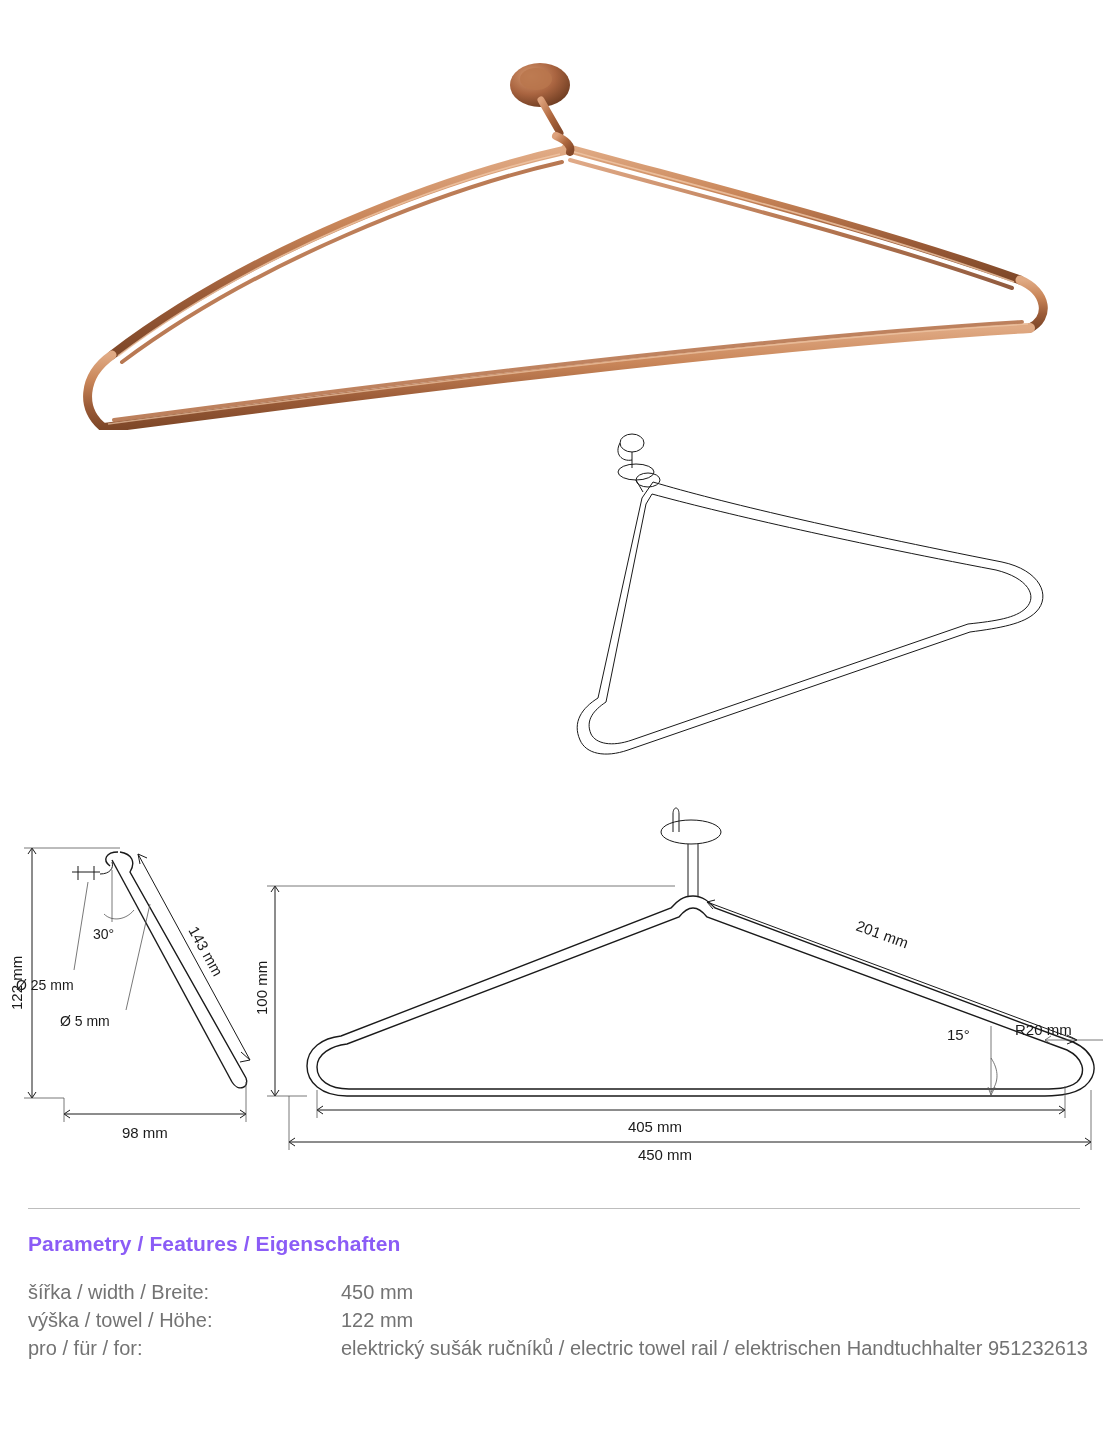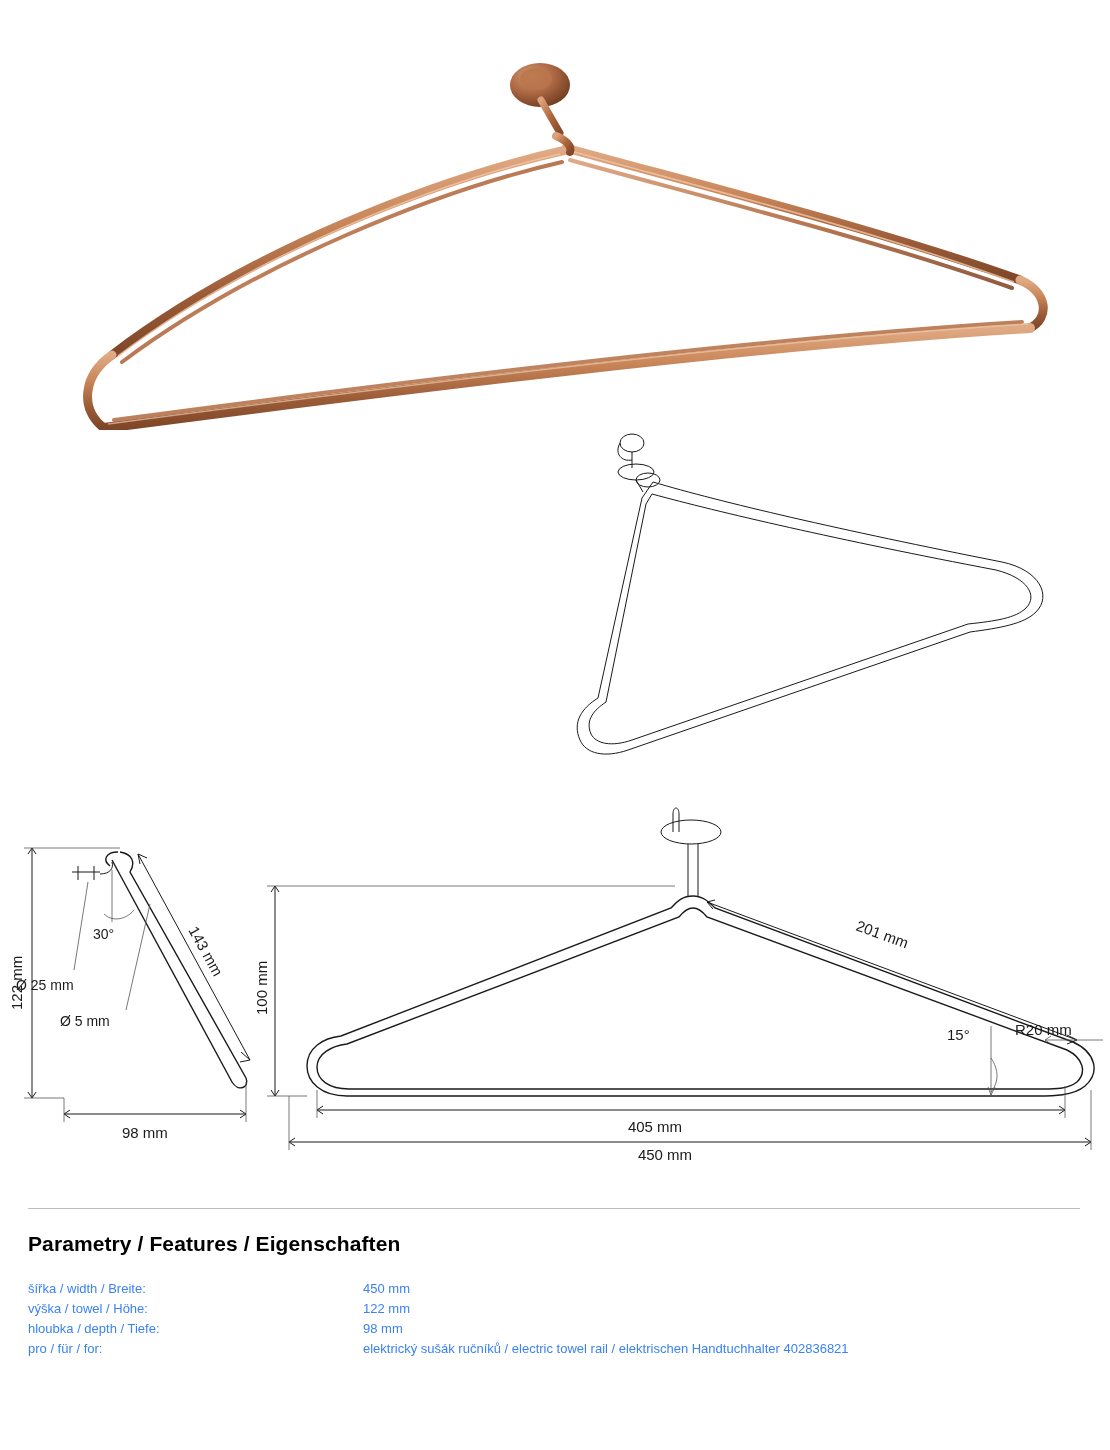--- a/index.html
+++ b/index.html
@@ -55,26 +55,26 @@
     position: absolute;
     left: 28px;
     top: 1232px;
     width: 1060px;
   }
   .specs-title {
     font-size: 21px;
     font-weight: bold;
     letter-spacing: .1px;
     margin-bottom: 22px;
-    color: #000000;
+    color: #8b5cf6;
   }
   table.spec-table {
     border-collapse: collapse;
-    font-size: 13px;
-    color: #3b82f6;
+    font-size: 20px;
+    color: #737373;
   }
   table.spec-table td {
     padding: 2.5px 0;
     vertical-align: top;
     white-space: nowrap;
   }
   td.spec-label { width: 335px; }
   td.spec-value { }
 
   text.dim {
@@ -321,24 +321,20 @@
       <tbody>
         <tr>
           <td class="spec-label">šířka / width / Breite:</td>
           <td class="spec-value">450 mm</td>
         </tr>
         <tr>
           <td class="spec-label">výška / towel / Höhe:</td>
           <td class="spec-value">122 mm</td>
         </tr>
         <tr>
-          <td class="spec-label">hloubka / depth / Tiefe:</td>
-          <td class="spec-value">98 mm</td>
-        </tr>
-        <tr>
           <td class="spec-label">pro / für / for:</td>
-          <td class="spec-value">elektrický sušák ručníků / electric towel rail / elektrischen Handtuchhalter  402836821</td>
+          <td class="spec-value">elektrický sušák ručníků / electric towel rail / elektrischen Handtuchhalter  951232613</td>
         </tr>
       </tbody>
     </table>
   </div>
 
 </div>
 
 </body></html>

